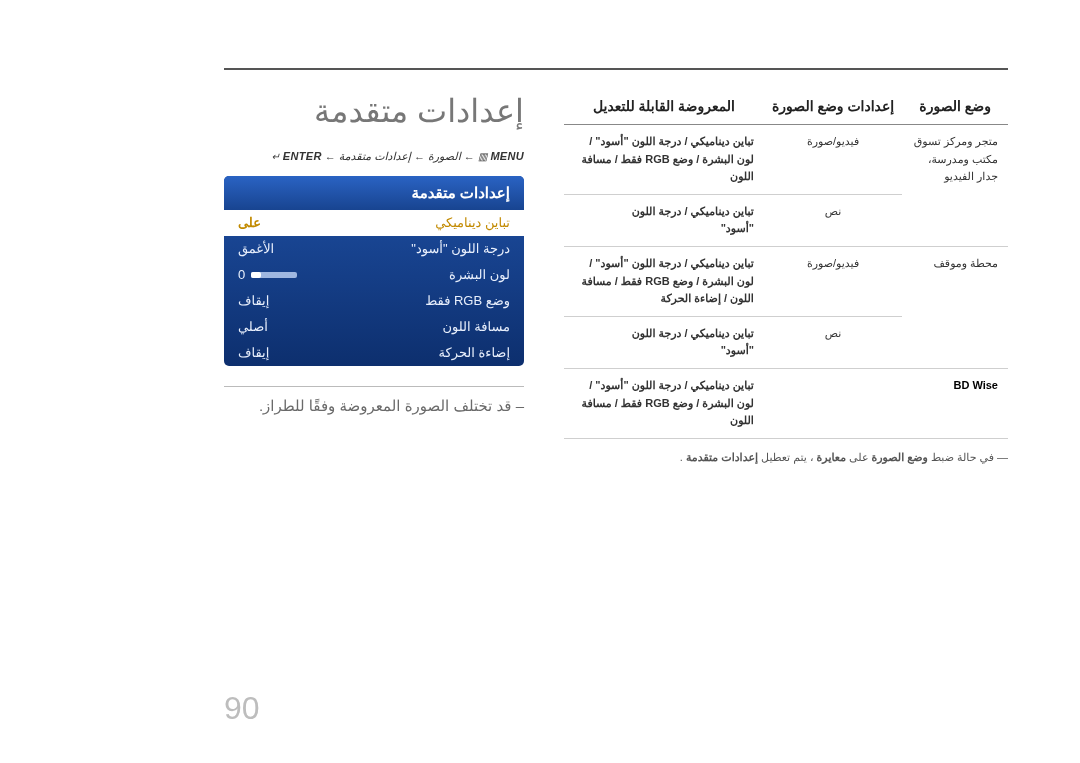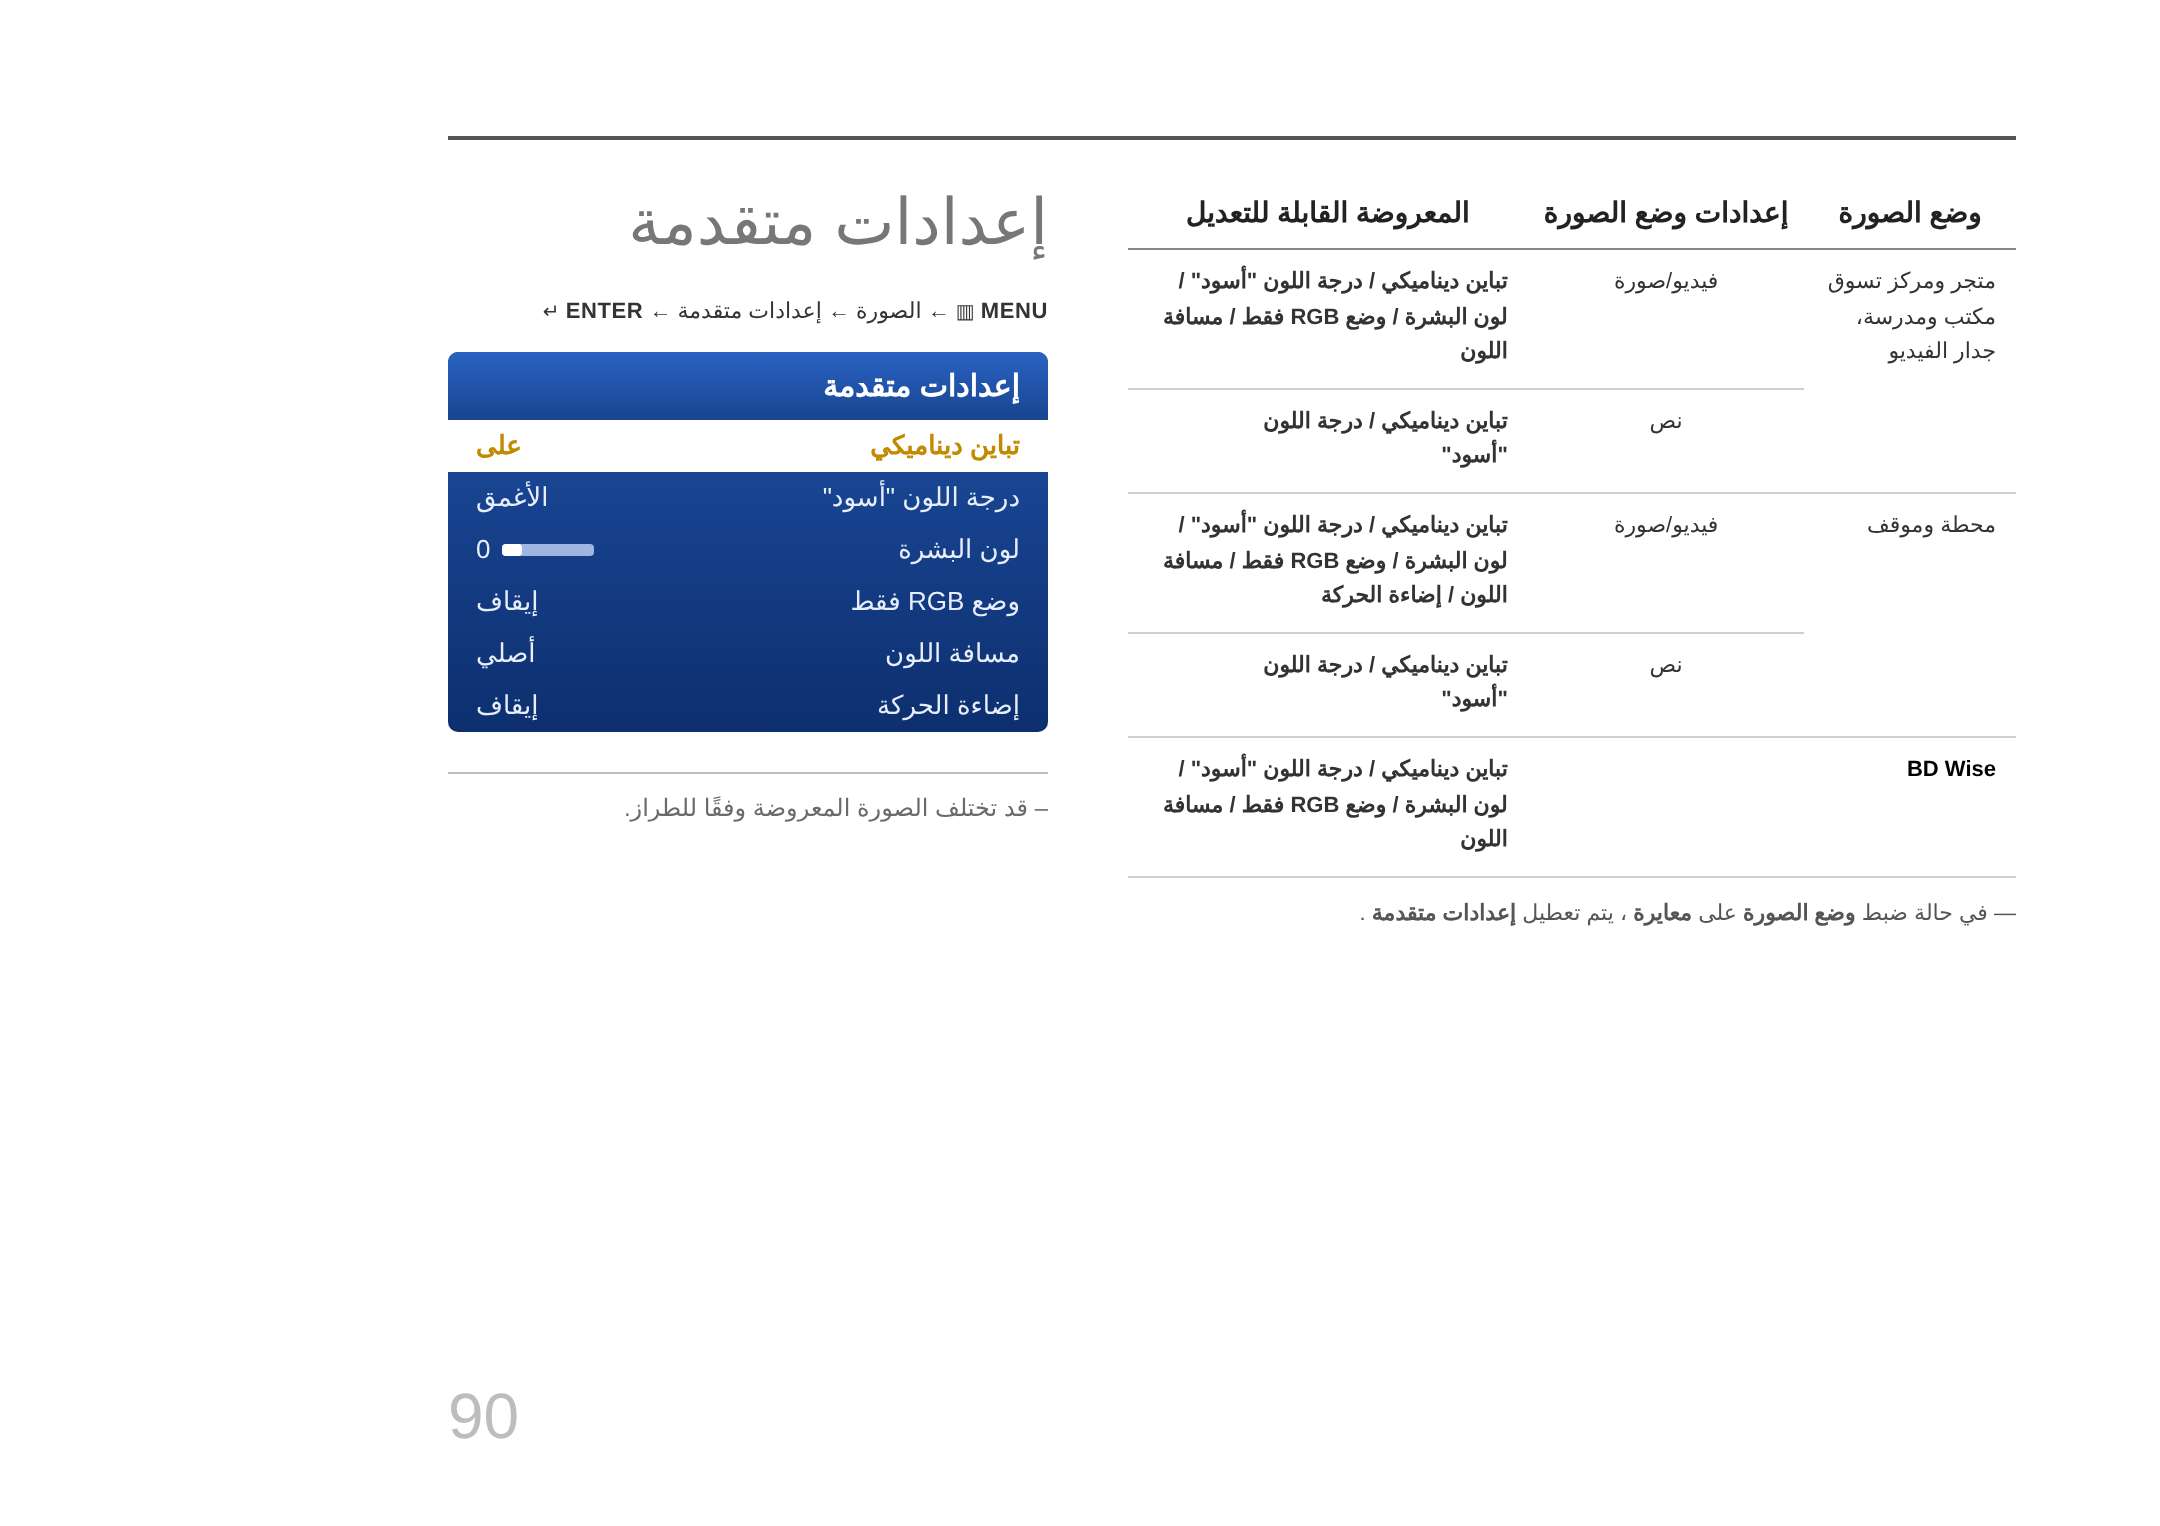--- a/index.html
+++ b/index.html
@@ -36,20 +36,21 @@
     margin-bottom: 18px;
     font-weight: 400;
   }
   .breadcrumb {
     direction: rtl;
     font-size: 11px;
     color: #333;
     text-align: right;
     margin-bottom: 10px;
     line-height: 1.6;
+    font-style: italic;
   }
   .breadcrumb b { font-weight: 700; letter-spacing: .3px; }
   .breadcrumb .icon { font-size: 10px; }
 
   .osd {
     width: 300px;
     border-radius: 5px;
     overflow: hidden;
     background: linear-gradient(#1e4fa3, #0d2f6e);
     color: #fff;
@@ -65,39 +66,39 @@
   .osd-row {
     display: flex;
     justify-content: space-between;
     align-items: center;
     padding: 4px 14px;
     height: 26px;
   }
   .osd-row.selected {
     background: #fff;
   }
-  .osd-row.selected .lbl { color: #c28a00; font-weight: 700; }
+  .osd-row.selected .lbl { color: #c28a00; font-weight: 400; }
   .osd-row.selected .val { color: #c28a00; font-weight: 700; }
   .osd-row .lbl { color: #e8effc; }
   .osd-row .val { color: #e8effc; }
   .slider {
     display:inline-flex; align-items:center; gap:6px;
   }
   .slider-track {
     width: 46px; height: 6px; background: #9fb7e0; border-radius:2px; position: relative;
   }
   .slider-track::before{
     content:""; position:absolute; left:0; top:0; bottom:0; width:10px; background:#fff; border-radius:2px;
   }
 
   .right-divider {
     height: 1px; background: #bbb; margin: 20px 0 10px;
   }
   .foot-note {
-    font-size: 12px; color: #6a6a6a; text-align: right;
+    font-size: 15px; color: #6a6a6a; text-align: right;
   }
 
   
   .left-col {
     flex: 1;
     min-width: 0;
   }
   table.spec {
     width: 100%;
     border-collapse: collapse;

